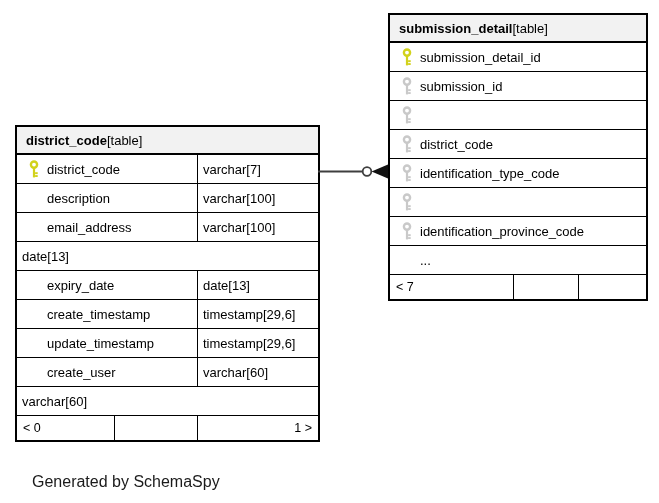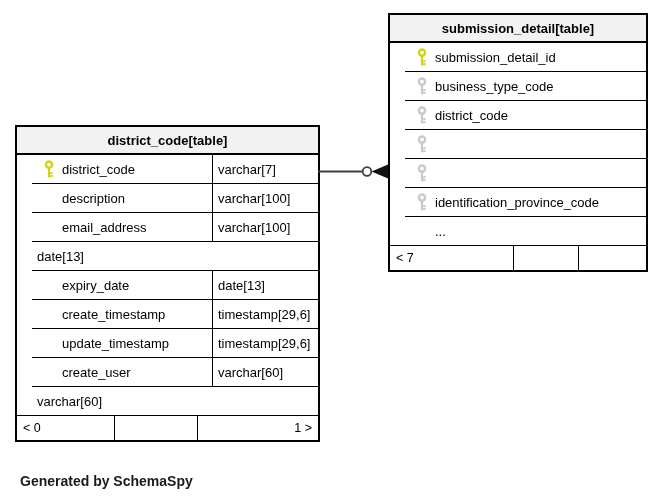--- a/index.html
+++ b/index.html
@@ -19,27 +19,27 @@
     position:relative;width:659px;height:503px;background:var(--page_bg);
     overflow:hidden;color:var(--text);
   }
   .table-node{
     position:absolute;border:2px solid var(--table_border);background:#fff;
     box-sizing:border-box;display:flex;flex-direction:column;
   }
   .tbl-district{left:15px;top:125px;width:305px;}
   .tbl-submission{left:388px;top:13px;width:260px;}
   .tbl-header{
-    display:flex;align-items:center;justify-content:center;
+    display:flex;align-items:center;justify-content:flex-start;
     background:var(--header_bg);height:26px;border-bottom:2px solid var(--grid);
     padding:0 9px;flex:0 0 auto;
   }
   .tbl-name{font-weight:700;font-size:13px;}
-  .tbl-kind{font-weight:700;font-size:13px;}
-  .tbl-rows{display:flex;flex-direction:column;margin-left:15px;}
+  .tbl-kind{font-weight:400;font-size:13px;}
+  .tbl-rows{display:flex;flex-direction:column;}
   .row{
     display:flex;align-items:stretch;height:28px;border-bottom:1px solid var(--grid);
     font-size:13px;
   }
   .tbl-rows .row:last-child{border-bottom:none;}
   .cell{display:flex;align-items:center;box-sizing:border-box;}
   .name-cell{padding-left:11px;gap:7px;flex:0 0 auto;}
   .tbl-district .name-cell{width:181px;border-right:1px solid var(--grid);}
   .tbl-submission .name-cell{width:100%;border-right:none;}
   .type-cell{flex:1 1 auto;padding-left:5px;}
@@ -54,21 +54,21 @@
   }
   .fcell{display:flex;align-items:center;box-sizing:border-box;padding:0 6px;}
   .tbl-district .f1{width:98px;border-right:1px solid var(--grid);}
   .tbl-district .f2{width:83px;border-right:1px solid var(--grid);}
   .tbl-district .f3{flex:1;justify-content:flex-end;}
   .tbl-submission .f1{width:124px;border-right:1px solid var(--grid);}
   .tbl-submission .f2{width:65px;border-right:1px solid var(--grid);}
   .tbl-submission .f3{flex:1;}
   .rel{position:absolute;left:318px;top:159px;}
   .footnote{
-    position:absolute;left:20px;top:473px;font-size:14px;color:#1a1a1a;font-weight:bold;
+    position:absolute;left:32px;top:473px;font-size:16px;color:#1a1a1a;
   }
 </style>
 </head>
 <body>
 
 <div class="canvas">
 
   <div class="table-node tbl-district">
     <div class="tbl-header">
       <span class="tbl-name">district_code</span>
@@ -210,32 +210,44 @@
                 <circle cx="6" cy="4.6" r="3.1" fill="none" stroke="currentColor" stroke-width="2.4"></circle>
                 <rect x="4.9" y="7.6" width="2.2" height="9.8" fill="currentColor"></rect>
                 <rect x="7.1" y="12.2" width="2.6" height="1.9" fill="currentColor"></rect>
                 <rect x="7.1" y="15.1" width="2.6" height="1.9" fill="currentColor"></rect>
               </svg>
             </span>
             <span class="col-name">submission_detail_id</span>
           </span>
         </div>
 
-
-        <div class="row">
-          <span class="cell name-cell">
-            <span class="key key-fk">
-              <svg viewBox="0 0 12 18" width="12" height="18" aria-hidden="true">
-                <circle cx="6" cy="4.6" r="3.1" fill="none" stroke="currentColor" stroke-width="2.4"></circle>
-                <rect x="4.9" y="7.6" width="2.2" height="9.8" fill="currentColor"></rect>
-                <rect x="7.1" y="12.2" width="2.6" height="1.9" fill="currentColor"></rect>
-                <rect x="7.1" y="15.1" width="2.6" height="1.9" fill="currentColor"></rect>
-              </svg>
-            </span>
-            <span class="col-name">business_type_code</span>
+        <div class="row">
+          <span class="cell name-cell">
+            <span class="key key-fk">
+              <svg viewBox="0 0 12 18" width="12" height="18" aria-hidden="true">
+                <circle cx="6" cy="4.6" r="3.1" fill="none" stroke="currentColor" stroke-width="2.4"></circle>
+                <rect x="4.9" y="7.6" width="2.2" height="9.8" fill="currentColor"></rect>
+                <rect x="7.1" y="12.2" width="2.6" height="1.9" fill="currentColor"></rect>
+                <rect x="7.1" y="15.1" width="2.6" height="1.9" fill="currentColor"></rect>
+              </svg>
+            </span>
+            <span class="col-name">submission_id</span>
+          </span>
+        </div>
+
+        <div class="row">
+          <span class="cell name-cell">
+            <span class="key key-fk">
+              <svg viewBox="0 0 12 18" width="12" height="18" aria-hidden="true">
+                <circle cx="6" cy="4.6" r="3.1" fill="none" stroke="currentColor" stroke-width="2.4"></circle>
+                <rect x="4.9" y="7.6" width="2.2" height="9.8" fill="currentColor"></rect>
+                <rect x="7.1" y="12.2" width="2.6" height="1.9" fill="currentColor"></rect>
+                <rect x="7.1" y="15.1" width="2.6" height="1.9" fill="currentColor"></rect>
+              </svg>
+            </span>
           </span>
         </div>
 
 
         <div class="row">
           <span class="cell name-cell">
             <span class="key key-fk">
               <svg viewBox="0 0 12 18" width="12" height="18" aria-hidden="true">
                 <circle cx="6" cy="4.6" r="3.1" fill="none" stroke="currentColor" stroke-width="2.4"></circle>
                 <rect x="4.9" y="7.6" width="2.2" height="9.8" fill="currentColor"></rect>
@@ -250,20 +262,21 @@
         <div class="row">
           <span class="cell name-cell">
             <span class="key key-fk">
               <svg viewBox="0 0 12 18" width="12" height="18" aria-hidden="true">
                 <circle cx="6" cy="4.6" r="3.1" fill="none" stroke="currentColor" stroke-width="2.4"></circle>
                 <rect x="4.9" y="7.6" width="2.2" height="9.8" fill="currentColor"></rect>
                 <rect x="7.1" y="12.2" width="2.6" height="1.9" fill="currentColor"></rect>
                 <rect x="7.1" y="15.1" width="2.6" height="1.9" fill="currentColor"></rect>
               </svg>
             </span>
+            <span class="col-name">identification_type_code</span>
           </span>
         </div>
 
         <div class="row">
           <span class="cell name-cell">
             <span class="key key-fk">
               <svg viewBox="0 0 12 18" width="12" height="18" aria-hidden="true">
                 <circle cx="6" cy="4.6" r="3.1" fill="none" stroke="currentColor" stroke-width="2.4"></circle>
                 <rect x="4.9" y="7.6" width="2.2" height="9.8" fill="currentColor"></rect>
                 <rect x="7.1" y="12.2" width="2.6" height="1.9" fill="currentColor"></rect>

